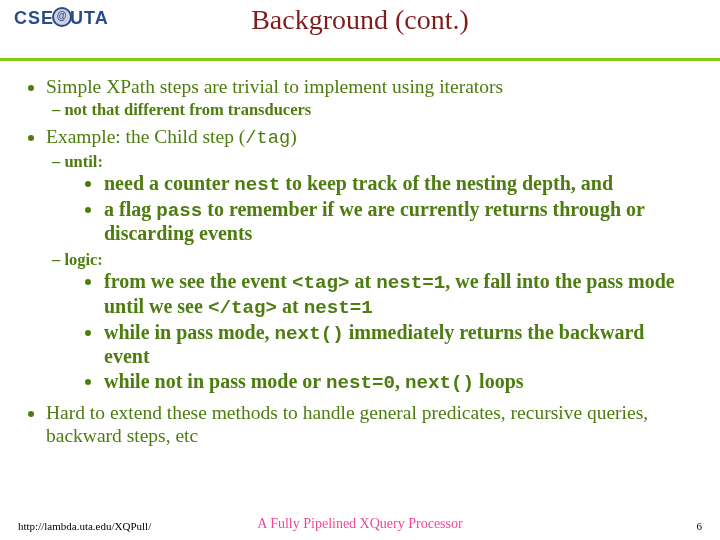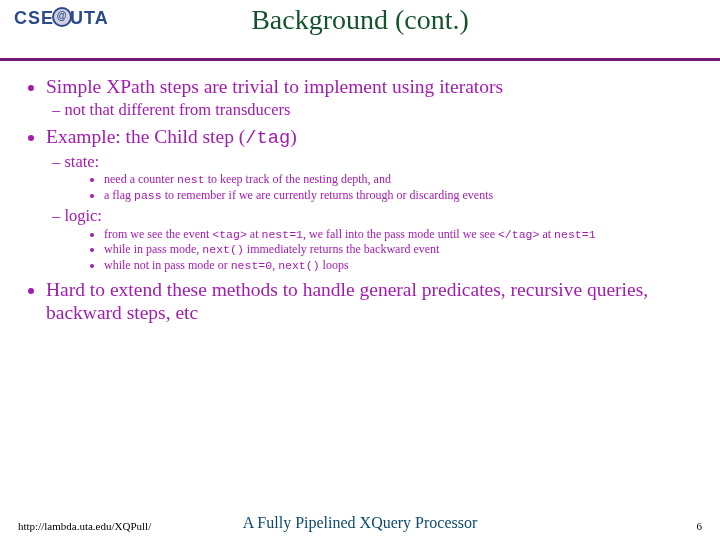--- a/index.html
+++ b/index.html
@@ -7,21 +7,21 @@
     font-family: "Times New Roman", serif;
     background: #fff;
     width: 720px;
     height: 540px;
     position: relative;
     overflow: hidden;
   }
   .header {
     position: relative;
     height: 58px;
-    border-bottom: 3px solid #701a75;
+    border-bottom: 3px solid #84cc16;
   }
   .logo {
     position: absolute;
     left: 14px;
     top: 8px;
     font-family: Arial, sans-serif;
     font-weight: bold;
     font-size: 18px;
     letter-spacing: 1px;
     color: #2a4a8a;
@@ -37,50 +37,50 @@
     position: relative;
     top: -2px;
     font-size: 10px;
     text-align: center;
     line-height: 14px;
     background: #d0d0e0;
   }
   .title {
     text-align: center;
     font-size: 28px;
-    color: #14532d;
+    color: #7f1d1d;
     padding-top: 4px;
   }
   .content {
     padding: 14px 34px 0 18px;
     font-size: 19px;
-    color: #a21caf;
+    color: #4d7c0f;
     line-height: 1.18;
   }
   ul.b1 { list-style: disc; margin: 0; padding-left: 28px; }
   ul.b1 > li { margin-bottom: 3px; font-size: 19.5px; }
   ul.b2 { list-style: none; margin: 2px 0 6px 0; padding-left: 22px; font-size: 16.5px; }
   ul.b2 > li::before { content: "– "; margin-left: -16px; }
-  ul.b2 > li { margin-bottom: 2px; }
-  ul.b3 { list-style: disc; margin: 1px 0 4px 0; padding-left: 36px; font-size: 12px; }
+  ul.b2 > li { margin-bottom: 2px; font-weight: bold; }
+  ul.b3 { list-style: disc; margin: 1px 0 4px 0; padding-left: 36px; font-size: 20px; }
   ul.b3 > li { margin-bottom: 1px; }
   code, .mono { font-family: "Courier New", monospace; font-size: 0.96em; }
   .footer {
     position: absolute;
     bottom: 8px;
     left: 0;
     right: 0;
     font-size: 11px;
     display: flex;
     justify-content: space-between;
     align-items: flex-end;
     padding: 0 18px;
   }
   .footer .left { color: #000; margin-top: 41px; }
-  .footer .center { color: #0c4a6e; font-size: 16px; position: absolute; left: 50%; transform: translateX(-50%); }
+  .footer .center { color: #ec4899; font-size: 14px; position: absolute; left: 50%; transform: translateX(-50%); }
   .footer .right { color: #000; }
 </style>
 </head>
 <body>
 
 <div class="header">
   <div class="logo">
     <span>CSE</span><span class="at">@</span><span>UTA</span>
   </div>
   <div class="title">Background (cont.)</div>
@@ -91,21 +91,21 @@
     <li>
       <span>Simple XPath steps are trivial to implement using iterators</span>
       <ul class="b2">
         <li>not that different from transducers</li>
       </ul>
     </li>
     <li>
       <span>Example: the Child step (</span><span class="mono">/tag</span><span>)</span>
       <ul class="b2">
         <li>
-          <span>state:</span>
+          <span>until:</span>
           <ul class="b3">
             <li><span>need a counter </span><span class="mono">nest</span><span> to keep track of the nesting depth, and</span></li>
             <li><span>a flag </span><span class="mono">pass</span><span> to remember if we are currently returns through or discarding events</span></li>
           </ul>
         </li>
         <li>
           <span>logic:</span>
           <ul class="b3">
             <li><span>from we see the event </span><span class="mono">&lt;tag&gt;</span><span> at </span><span class="mono">nest=1</span><span>, we fall into the pass mode until we see </span><span class="mono">&lt;/tag&gt;</span><span> at </span><span class="mono">nest=1</span></li>
             <li><span>while in pass mode, </span><span class="mono">next()</span><span> immediately returns the backward event</span></li>

